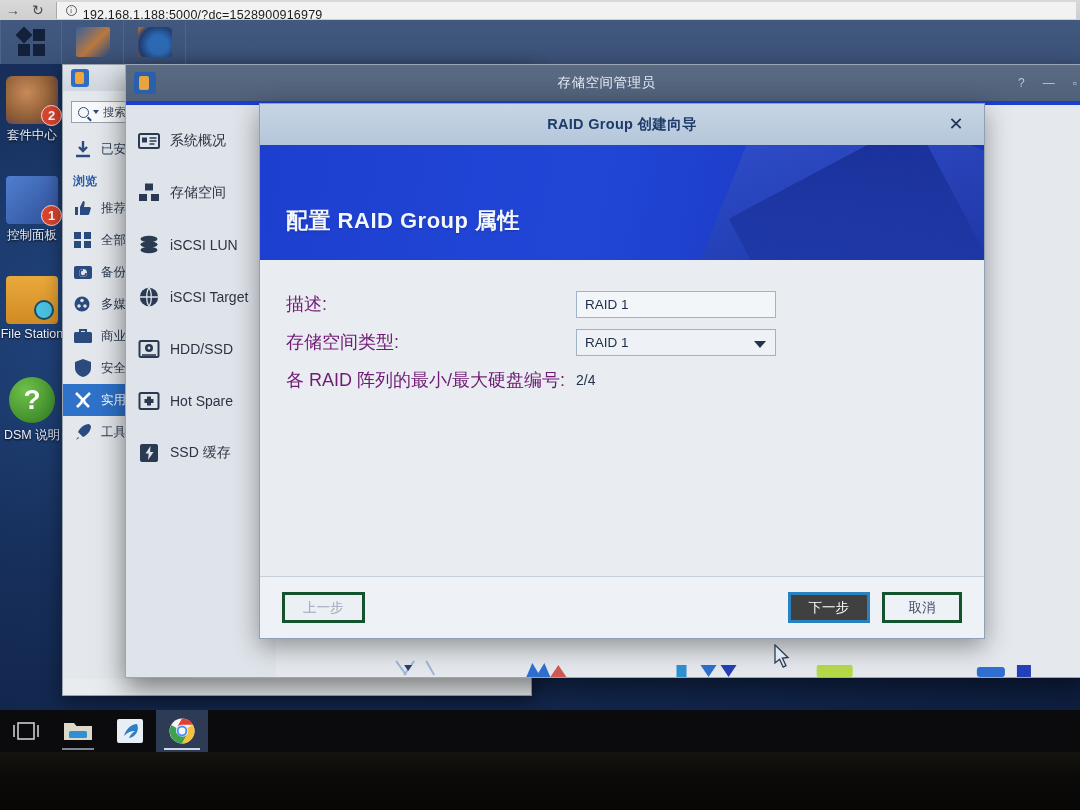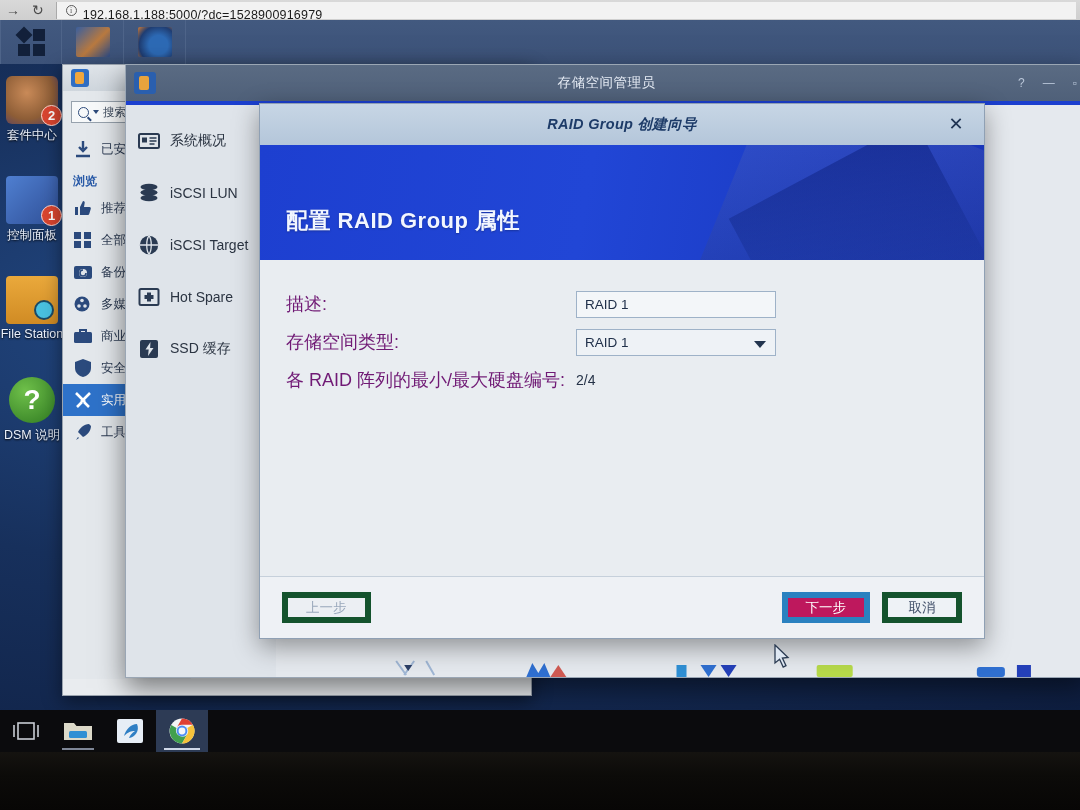--- a/index.html
+++ b/index.html
@@ -143,21 +143,21 @@
     position: absolute; left: 258px; top: 120px; width: 726px; height: 536px;
     background: #e9edf1; border: 1px solid #8fa0b4;
     box-shadow: 0 8px 24px rgba(0,0,0,.38);
     overflow: hidden;
   }
   .dlg-bar {
     position: relative; height: 41px;
     background: linear-gradient(180deg,#c7d6e5 0%,#b4c6da 100%);
     display: flex; align-items: center; justify-content: center;
   }
-  .dlg-bar-title { font-size: 14.5px; font-weight: bold; color: #1d3b68; letter-spacing: .3px; font-style: italic; }
+  .dlg-bar-title { font-size: 14.5px; font-weight: bold; color: #1d3b68; letter-spacing: .3px; }
   .dlg-close {
     position: absolute; right: 18px; top: 11px;
     width: 20px; height: 20px; color: #1f3352; font-size: 18px; line-height: 19px;
     text-align: center; cursor: pointer;
   }
   .dlg-banner {
     position: relative; height: 115px; overflow: hidden;
     background: linear-gradient(100deg,#1d3fd0 0%,#2146d6 45%,#1734b8 100%);
   }
   .dlg-banner:before {
@@ -196,23 +196,23 @@
     border-top: 7px solid #22344e;
   }
   .dlg-footer {
     position: absolute; left: 0; bottom: 0; width: 100%; height: 62px;
     border-top: 1px solid #c6d0db; background: #eef1f5;
     display: flex; align-items: center; padding: 0 22px;
   }
   .btn {
     height: 31px; min-width: 80px; padding: 0 18px;
     font-size: 13.5px; display: flex; align-items: center; justify-content: center;
-    border: 6px solid #14532d; background: #eef2f6; color: #41506a;
-  }
-  .btn.prim { background: #be185d; border-color: #2a81c0; color: #fff; }
+    border: 3px solid #14532d; background: #eef2f6; color: #41506a;
+  }
+  .btn.prim { background: #404040; border-color: #2a81c0; color: #fff; }
   .btn.dis { color: #9aa8bb; background: #eceff3; }
   .spacer { flex: 1; }
   .gap { width: 12px; }
 
   
   .cursor { position: absolute; left: 774px; top: 580px; }
 
   
   .taskbar {
     position: absolute; left: 0; top: 710px; width: 1080px; height: 42px;
@@ -404,20 +404,30 @@
                 <svg viewBox="0 0 22 22" width="22" height="22">
                     <rect x="1" y="4" width="20" height="14" rx="1.5" fill="none" stroke="currentColor" stroke-width="2"></rect>
                     <rect x="4" y="7.5" width="5" height="5" fill="currentColor"></rect>
                     <path d="M11.5 8h7M11.5 11h7M11.5 14h5" stroke="currentColor" stroke-width="1.6"></path>
                   </svg>
               </span>
               <span>系统概况</span>
             </div>
 
 
+            <div class="sm-item">
+              <span class="sico">
+                <svg viewBox="0 0 22 22" width="22" height="22">
+                    <rect x="7" y="1.5" width="8" height="7" fill="currentColor"></rect>
+                    <rect x="1" y="12" width="8" height="7" fill="currentColor"></rect>
+                    <rect x="13" y="12" width="8" height="7" fill="currentColor"></rect>
+                  </svg>
+              </span>
+              <span>存储空间</span>
+            </div>
 
             <div class="sm-item">
               <span class="sico">
                 <svg viewBox="0 0 22 22" width="22" height="22">
                     <ellipse cx="11" cy="5" rx="8.5" ry="3.2" fill="currentColor"></ellipse>
                     <ellipse cx="11" cy="10.5" rx="8.5" ry="3.2" fill="currentColor"></ellipse>
                     <ellipse cx="11" cy="16" rx="8.5" ry="3.2" fill="currentColor"></ellipse>
                   </svg>
               </span>
               <span>iSCSI LUN</span>
@@ -426,20 +436,31 @@
             <div class="sm-item">
               <span class="sico">
                 <svg viewBox="0 0 22 22" width="22" height="22">
                     <circle cx="11" cy="11" r="9.2" fill="currentColor"></circle>
                     <path d="M2 11h18M11 2c3 3 3 15 0 18M11 2c-3 3-3 15 0 18" stroke="#dfe4ea" stroke-width="1.3" fill="none"></path>
                   </svg>
               </span>
               <span>iSCSI Target</span>
             </div>
 
+            <div class="sm-item">
+              <span class="sico">
+                <svg viewBox="0 0 22 22" width="22" height="22">
+                    <rect x="1.5" y="3" width="19" height="16" rx="1.5" fill="none" stroke="currentColor" stroke-width="2"></rect>
+                    <circle cx="11" cy="10" r="4" fill="currentColor"></circle>
+                    <circle cx="11" cy="10" r="1.4" fill="#dfe4ea"></circle>
+                    <path d="M4 17h14" stroke="currentColor" stroke-width="1.6"></path>
+                  </svg>
+              </span>
+              <span>HDD/SSD</span>
+            </div>
 
             <div class="sm-item">
               <span class="sico">
                 <svg viewBox="0 0 22 22" width="22" height="22">
                     <rect x="1.5" y="3" width="19" height="16" rx="1.5" fill="none" stroke="currentColor" stroke-width="2"></rect>
                     <path d="M9 6.5h4v2.5h2.5v4H13v2.5H9V13H6.5V9H9z" fill="currentColor"></path>
                   </svg>
               </span>
               <span>Hot Spare</span>
             </div>

